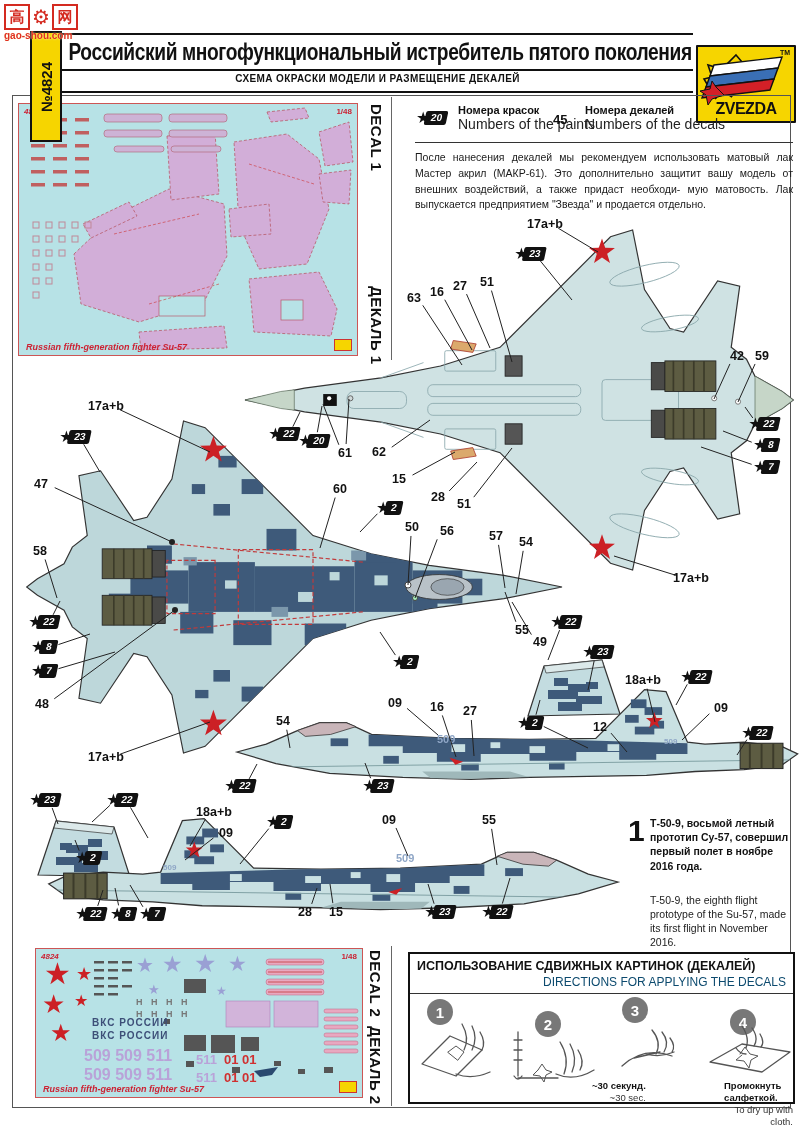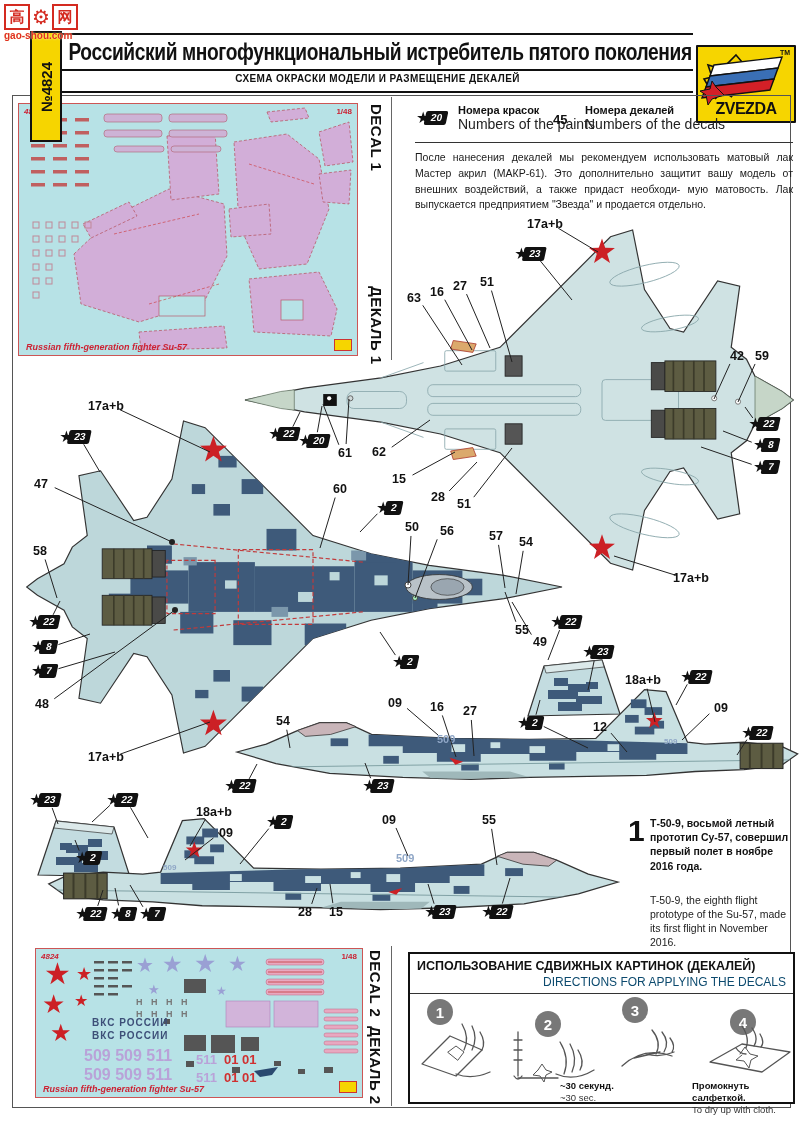--- a/index.html
+++ b/index.html
@@ -49,23 +49,23 @@
   .co-plain{font-weight:bold;font-size:12.5px;white-space:nowrap;}
   .co-badge{display:flex;align-items:center;white-space:nowrap;}
   .co-badge .bstar{font-size:16px;color:#111;line-height:1;margin-right:-5px;z-index:1;}
   .co-badge .bnum{background:#111;color:#fff;font-weight:bold;font-size:10px;padding:1px 5px 1px 6px;transform:skewX(-12deg);border-radius:2px;line-height:1.2;}
   
   .dir-box{position:absolute;left:408px;top:952px;width:387px;height:152px;border:2px solid #111;box-sizing:border-box;background:#fff;}
   .dir-title-ru{position:absolute;left:7px;top:5px;font-weight:bold;font-size:12.5px;}
   .dir-title-en{position:absolute;right:7px;top:21px;font-size:12px;color:#0c4a6e;}
   .dir-rule{position:absolute;left:0;right:0;top:39px;height:1px;background:#333;}
   .step-circle{position:absolute;width:26px;height:26px;border-radius:50%;background:#787878;color:#fff;font-weight:bold;font-size:15px;display:flex;align-items:center;justify-content:center;}
-  .step-cap{position:absolute;font-size:9.5px;line-height:1.25;}
+  .step-cap{position:absolute;font-size:9.5px;line-height:1.25;margin-left:32px;}
   .step-cap .ru{font-weight:bold;}
-  .step-cap .en{color:#333;}
+  .step-cap .en{color:#333;text-align:right;}
   svg text{font-family:"Liberation Sans",sans-serif;}
   #lines line{stroke:#222;stroke-width:1;}
 </style>
 </head>
 <body>
 
 <div class="page">
 
   <div class="wm">
     <div class="wm-row">

